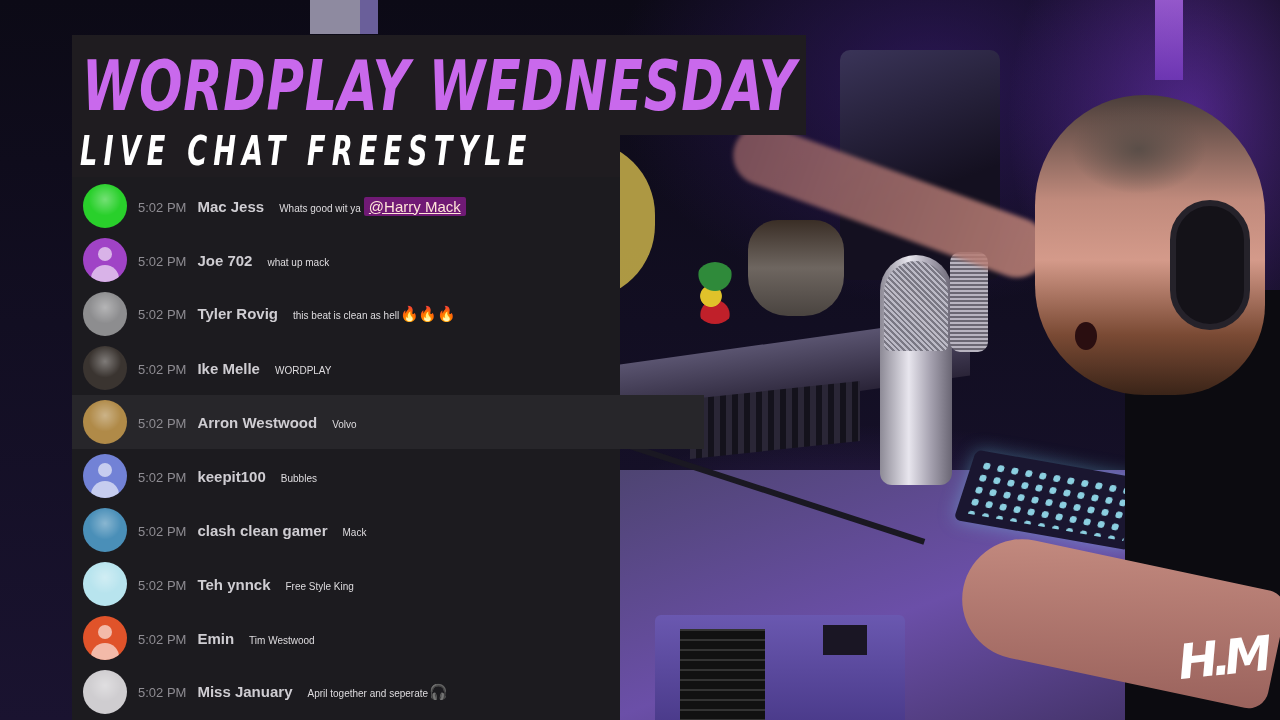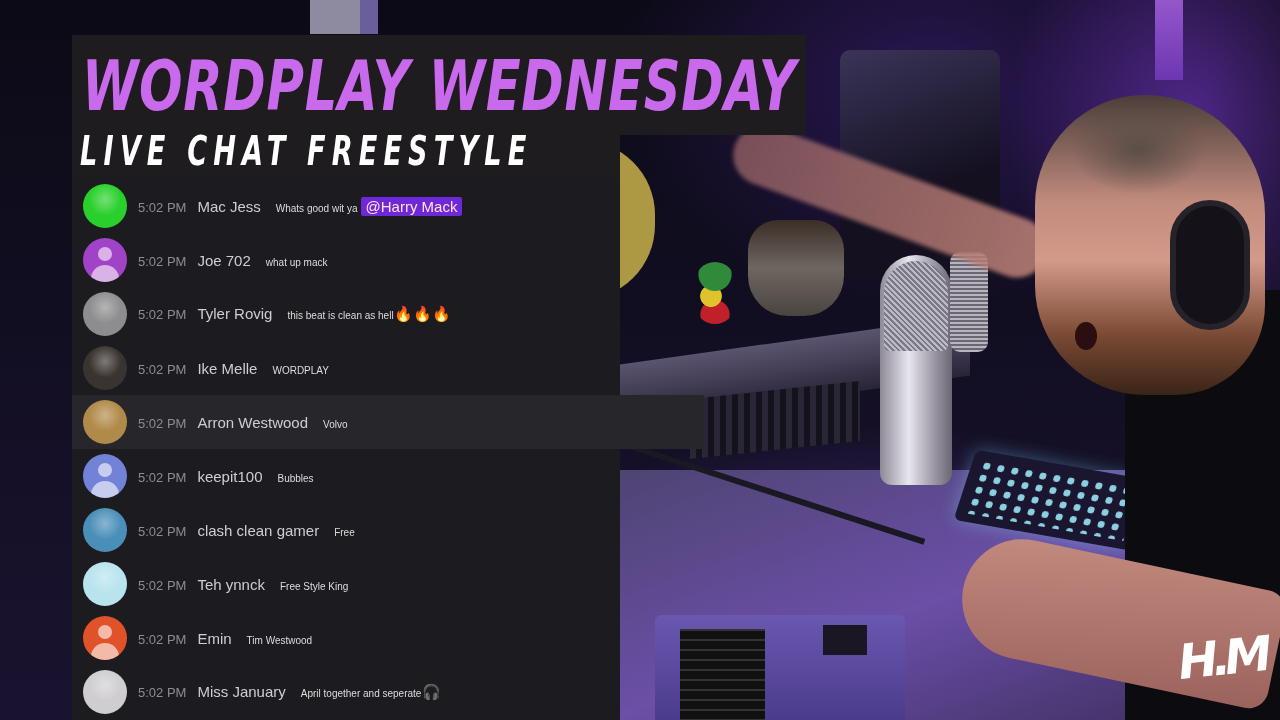--- a/index.html
+++ b/index.html
@@ -59,21 +59,21 @@
 
     
     .chat { position: absolute; left: 72px; top: 177px; width: 548px; height: 543px; background: #1c1b1f; }
     .row { position: absolute; left: 0; width: 632px; height: 54px; display: flex; align-items: center; }
     .row.hl { background: #27262a; }
     .avatar { position: absolute; left: 11px; width: 44px; height: 44px; border-radius: 50%; overflow: hidden; }
     .avatar.default::before { content: ""; position: absolute; left: 15px; top: 9px; width: 14px; height: 14px; border-radius: 50%; background: rgba(255,255,255,0.6); }
     .avatar.default::after { content: ""; position: absolute; left: 8px; top: 27px; width: 28px; height: 22px; border-radius: 14px 14px 0 0; background: rgba(255,255,255,0.6); }
     .meta { position: absolute; left: 66px; display: flex; align-items: baseline; white-space: nowrap; }
     .time { color: #8e8c92; font-size: 13px; margin-right: 11px; }
-    .author { color: #cfcdd2; font-size: 15px; font-weight: normal; margin-right: 15px; }
+    .author { color: #cfcdd2; font-size: 15px; font-weight: bold; margin-right: 15px; }
     .msg { color: #dedcdf; font-size: 10px; }
     .mention { display: inline-block; background: #f26b32; color: #ffe5d8; font-size: 15px; padding: 1px 5px; border-radius: 2px; margin-left: 3px; }
     .emoji { font-size: 15px; margin-left: 1px; }
   </style>
 </head>
 <body>
 
 <div class="scene">
   <div class="bracket"></div>
   <div class="wall-strip"></div>
@@ -102,21 +102,21 @@
 <div class="subtitle-box"></div>
 <div class="subtitle">LIVE CHAT FREESTYLE</div>
 
 <div class="chat" id="chat">
     <div class="row" style="top: 2px;">
       <div class="avatar" style="background: radial-gradient(circle at 50% 35%, rgba(255, 255, 255, 0.35), transparent 45%), rgb(41, 208, 43);"></div>
       <div class="meta">
         <span class="time">5:02 PM</span>
         <span class="author">Mac Jess</span>
         <span class="msg">Whats good wit ya</span>
-        <span class="mention" style="background: #6d28d9;">@Harry Mack</span>
+        <span class="mention" style="background: #701a75; text-decoration: underline;">@Harry Mack</span>
       </div>
     </div>
     <div class="row" style="top: 56px;">
       <div class="avatar default" style="background: rgb(160, 67, 198);"></div>
       <div class="meta">
         <span class="time">5:02 PM</span>
         <span class="author">Joe 702</span>
         <span class="msg">what up mack</span>
       </div>
     </div>
@@ -151,21 +151,21 @@
         <span class="time">5:02 PM</span>
         <span class="author">keepit100</span>
         <span class="msg">Bubbles</span>
       </div>
     </div>
     <div class="row" style="top: 326px;">
       <div class="avatar" style="background: radial-gradient(circle at 50% 35%, rgba(255, 255, 255, 0.35), transparent 45%), rgb(74, 143, 184);"></div>
       <div class="meta">
         <span class="time">5:02 PM</span>
         <span class="author">clash clean gamer</span>
-        <span class="msg">Free</span>
+        <span class="msg">Mack</span>
       </div>
     </div>
     <div class="row" style="top: 380px;">
       <div class="avatar" style="background: radial-gradient(circle at 50% 35%, rgba(255, 255, 255, 0.35), transparent 45%), rgb(184, 228, 238);"></div>
       <div class="meta">
         <span class="time">5:02 PM</span>
         <span class="author">Teh ynnck</span>
         <span class="msg">Free Style King</span>
       </div>
     </div>

